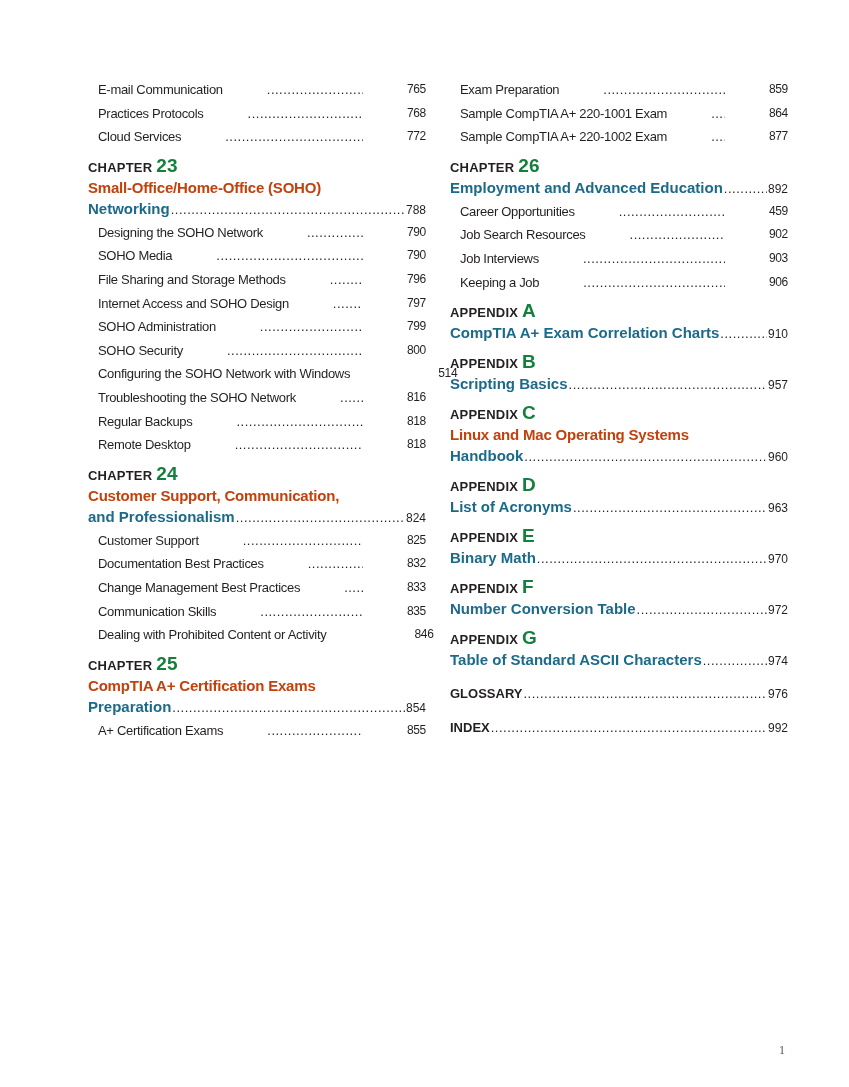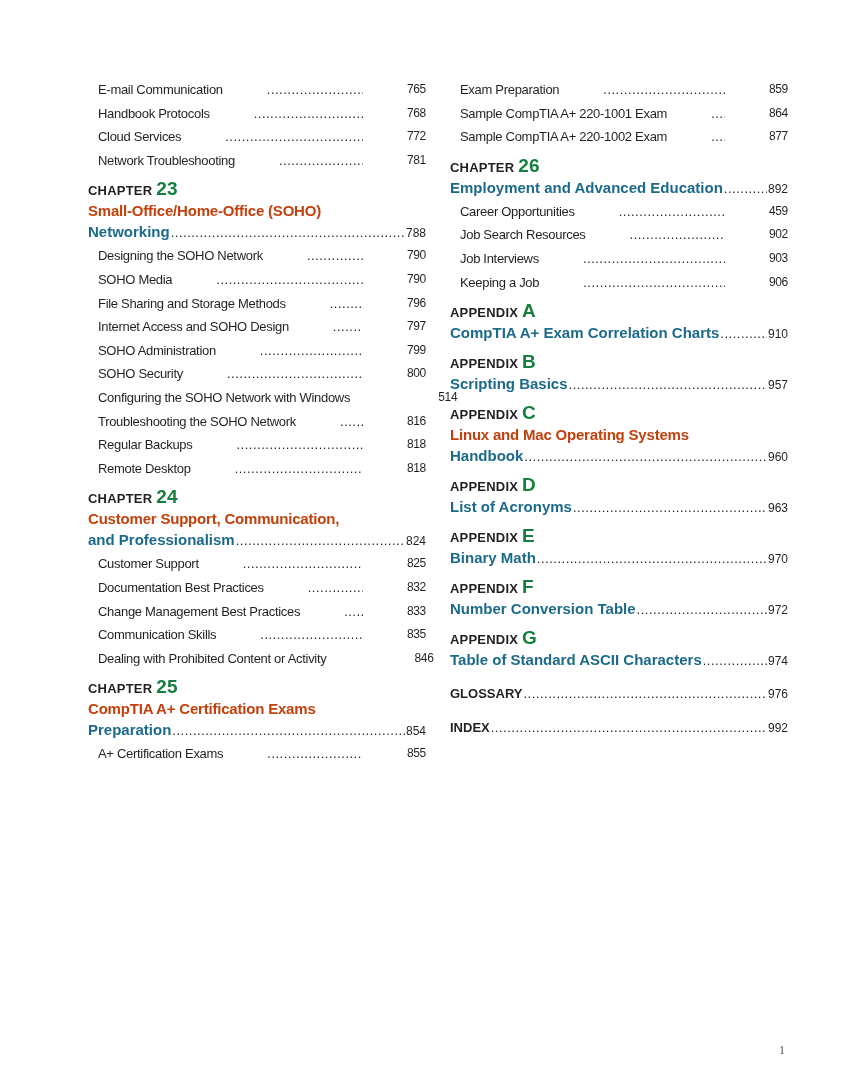--- a/index.html
+++ b/index.html
@@ -29,33 +29,28 @@
 </head>
 <body>
 
 <div class="col left">
   <div class="entry">
       <span class="t">E-mail Communication</span>
       <span class="leader"></span>
       <span class="pg">765</span>
     </div>
   <div class="entry">
-      <span class="t">Handbook Protocols</span>
+      <span class="t">Practices Protocols</span>
       <span class="leader"></span>
       <span class="pg">768</span>
     </div>
   <div class="entry">
       <span class="t">Cloud Services</span>
       <span class="leader"></span>
       <span class="pg">772</span>
-    </div>
-  <div class="entry">
-      <span class="t">Network Troubleshooting</span>
-      <span class="leader"></span>
-      <span class="pg">781</span>
     </div>
 
   <div class="chap">
     <div class="chap-label"><span>CHAPTER</span><span class="num">23</span></div>
     <div class="chap-title">Small-Office/Home-Office (SOHO)</div>
     <div class="chap-title-row">
         <span>Networking</span>
         <span class="leader"></span>
         <span class="pg">788</span>
       </div>

